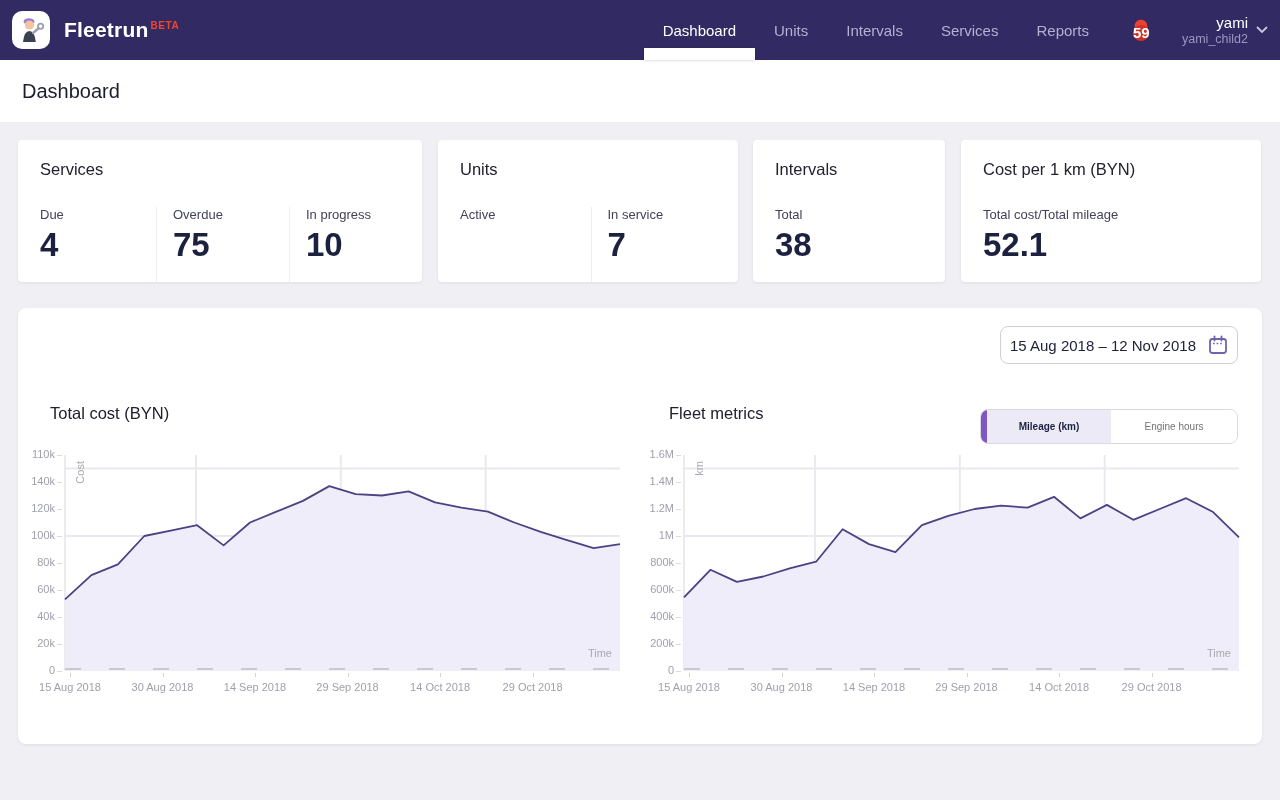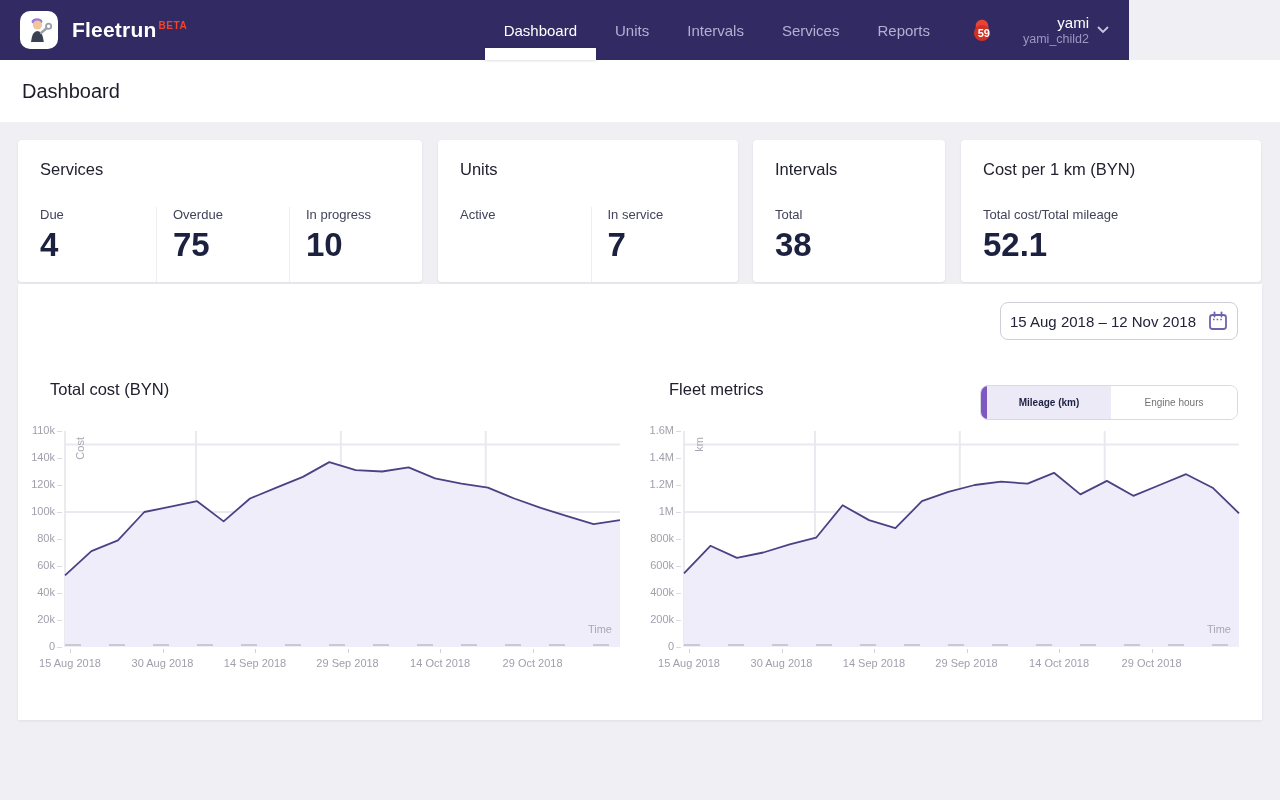--- a/index.html
+++ b/index.html
@@ -1,35 +1,35 @@
 <!DOCTYPE html>
 <html><head>
 <meta charset="utf-8">
 <style>
   * { margin:0; padding:0; box-sizing:border-box; font-family:"Liberation Sans", sans-serif; }
   body { background:#e4e4ea; }
   .screen { position:relative; width:1280px; height:800px; background:#efeff4; overflow:hidden; }
 
   
-  .nav { position:absolute; left:0; top:0; width:1129px; height:60px; background:#322a63;
-         display:flex; align-items:center; padding:0 20px; z-index:5; }
+  .nav { position:absolute; left:0; top:0; width:1280px; height:60px; background:#322a63;
+         display:flex; align-items:center; padding:0 12px; z-index:5; }
   .brand { display:flex; align-items:center; }
   .logo { width:38px; height:38px; background:#fff; border-radius:10px; margin-right:14px;
           display:flex; align-items:center; justify-content:center; cursor:pointer; }
   .brand-name { color:#fff; font-size:21px; font-weight:700; letter-spacing:0.2px; }
   .beta { font-size:10px; font-weight:700; color:#f4432c; position:relative; top:-8px; margin-left:2px; letter-spacing:0.6px; }
   .nav-menu { margin-left:auto; display:flex; height:60px; }
   .nav-item { position:relative; height:60px; display:flex; align-items:center; padding:0 19px;
               font-size:15px; color:#b5afd3; cursor:pointer; white-space:nowrap; }
   .nav-item.active { color:#ffffff; }
   .nav-indicator { position:absolute; left:0; right:0; bottom:0; height:12px; background:#ffffff;
                    box-shadow:0 0 3px rgba(30,30,60,0.25); }
   .bell { position:relative; margin-left:18px; width:30px; height:34px; cursor:pointer; display:flex; align-items:center; justify-content:center; }
   .bell-badge { position:absolute; left:7px; top:12px; width:16px; height:16px; border-radius:50%;
-                background:#cf3124; color:#fff; font-size:11px; font-weight:700; line-height:16px; text-align:right; }
+                background:#cf3124; color:#fff; font-size:15px; font-weight:700; line-height:16px; text-align:center; }
   .user { margin-left:26px; display:flex; align-items:center; cursor:pointer; }
   .user-texts { text-align:right; margin-right:8px; }
   .user-name { color:#ffffff; font-size:15px; line-height:18px; }
   .user-account { color:#9d96c2; font-size:12.5px; line-height:15px; }
 
   
   .page-header { position:absolute; left:0; top:60px; width:1280px; height:62px; background:#ffffff;
                  display:flex; align-items:center; padding:0 22px; }
   .page-title { font-size:20px; font-weight:500; color:#1d1d2c; }
 
@@ -41,22 +41,22 @@
   .stat-col { position:relative; flex:1; padding-right:8px; }
   .stat-col + .stat-col { border-left:1px solid #ededf2; padding-left:16px; }
   .stat-label { font-size:13px; color:#42425a; }
   .stat-value { font-size:33px; font-weight:600; color:#1c2140; margin-top:3px; line-height:40px; }
   #card-services { left:18px;  width:404px; }
   #card-units    { left:438px; width:300px; }
   #card-intervals{ left:753px; width:192px; }
   #card-cost     { left:961px; width:300px; }
 
   
-  .panel { position:absolute; left:18px; top:284px; width:1244px; height:436px; background:#fff;
-           border-radius:1px; box-shadow:0 1px 3px rgba(25,25,60,0.08); }
+  .panel { position:absolute; left:18px; top:308px; width:1244px; height:436px; background:#fff;
+           border-radius:8px; box-shadow:0 1px 3px rgba(25,25,60,0.08); }
   .date-box { position:absolute; right:24px; top:18px; height:38px; width:238px; border:1px solid #cfcfd8;
               border-radius:8px; display:flex; align-items:center; justify-content:center; cursor:pointer; background:#fff; }
   .date-text { font-size:15px; color:#23233a; margin-right:12px; }
 
   .toggle { position:absolute; right:24px; top:101px; height:35px; display:flex; border:1px solid #d9d9e2;
             border-radius:8px; overflow:hidden; }
   .toggle-btn { height:100%; display:flex; align-items:center; justify-content:center; font-size:10px; cursor:pointer; }
   .toggle-btn.on { width:130px; background:#edeaf8; color:#1c2140; font-weight:700; border-left:6px solid #7e57c2; }
   .toggle-btn.off { width:126px; background:#fff; color:#737373; }
 

